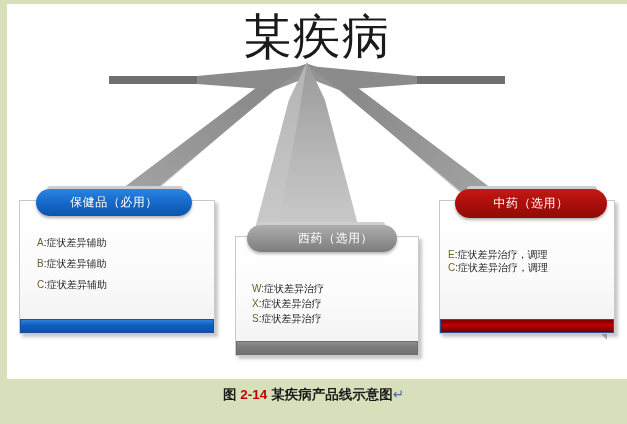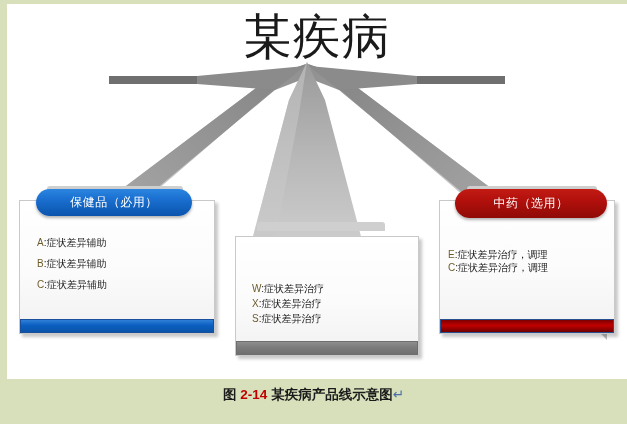--- a/index.html
+++ b/index.html
@@ -244,20 +244,23 @@
         </div>
         <div class="item-row">
           <span class="item-key">X</span><span>:</span><span>症状差异治疗</span>
         </div>
         <div class="item-row">
           <span class="item-key">S</span><span>:</span><span>症状差异治疗</span>
         </div>
       </div>
     </div>
     <div class="pill-tab" style="left:250px; top:218px; width:128px;"></div>
+    <div class="pill gray" style="left:240px; top:221px; width:150px; height:27px; justify-content:flex-end; padding-right:24px;">
+      <span>西药（选用）</span>
+    </div>
 
     <div class="panel" style="left:432px; top:196px; width:176px; height:134px;">
       <div class="panel-body"></div>
       <div class="panel-footer red"></div>
       <div class="items" style="left:9px; top:48px; line-height:13px;">
         <div class="item-row">
           <span class="item-key">E</span><span>:</span><span>症状差异治疗，调理</span>
         </div>
         <div class="item-row">
           <span class="item-key">C</span><span>:</span><span>症状差异治疗，调理</span>

